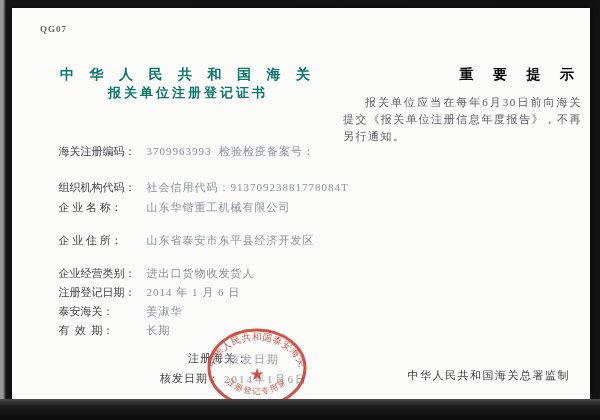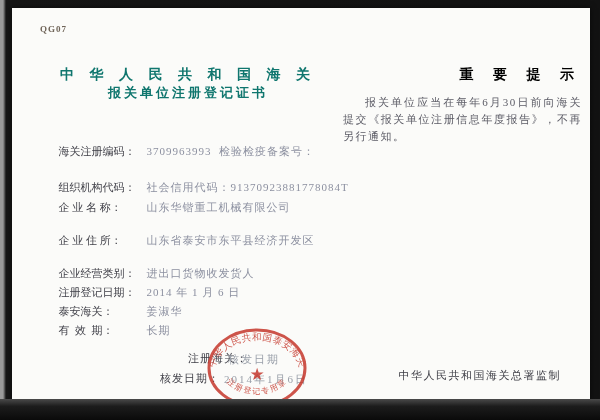--- a/index.html
+++ b/index.html
@@ -46,21 +46,21 @@
   .row-0{top:124px}.row-1{top:160px}.row-2{top:180px}.row-3{top:213px}
   .row-4{top:246px}.row-5{top:265px}.row-6{top:284px}.row-7{top:303px}
   .issuance-label{position:absolute;font-size:11px;color:#3f3f47;letter-spacing:1px;}
   .reg-label{left:148px;top:343px;margin-left:28px;}
   .date-label{left:148px;top:363px;}
   .issuance-value{position:absolute;font-size:11px;color:#9aa0aa;letter-spacing:2px;}
   .reg-value{left:216px;top:344px;}
   .date-value{left:212px;top:364px;}
   .seal{position:absolute;left:193px;top:318px;width:104px;height:84px;opacity:.86;}
   .producer{
-    position:absolute;right:29px;top:360px;
+    position:absolute;right:20px;top:360px;
     font-size:11px;letter-spacing:1.5px;color:#3c3c44;
   }
 </style>
 </head>
 <body>
 
 <div class="photo">
   <div class="paper">
 
     <div class="form-code">QG07</div>

